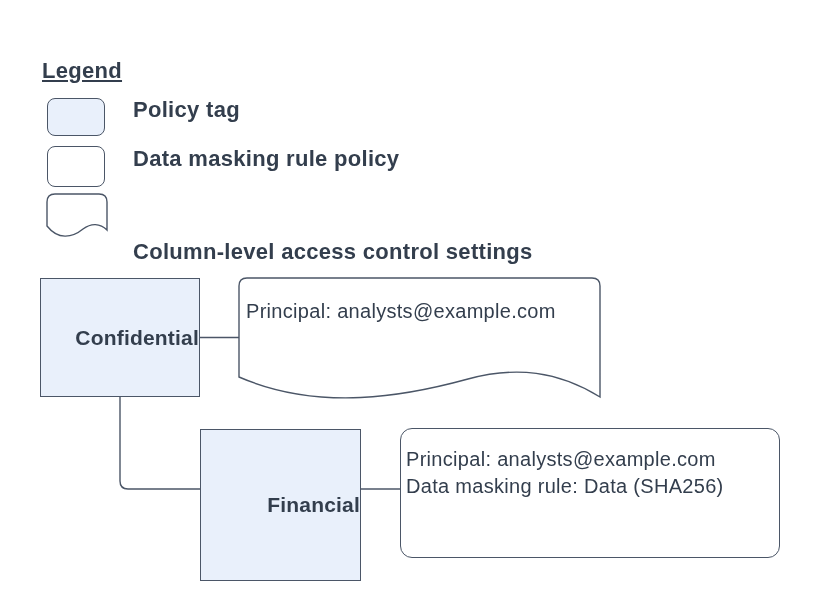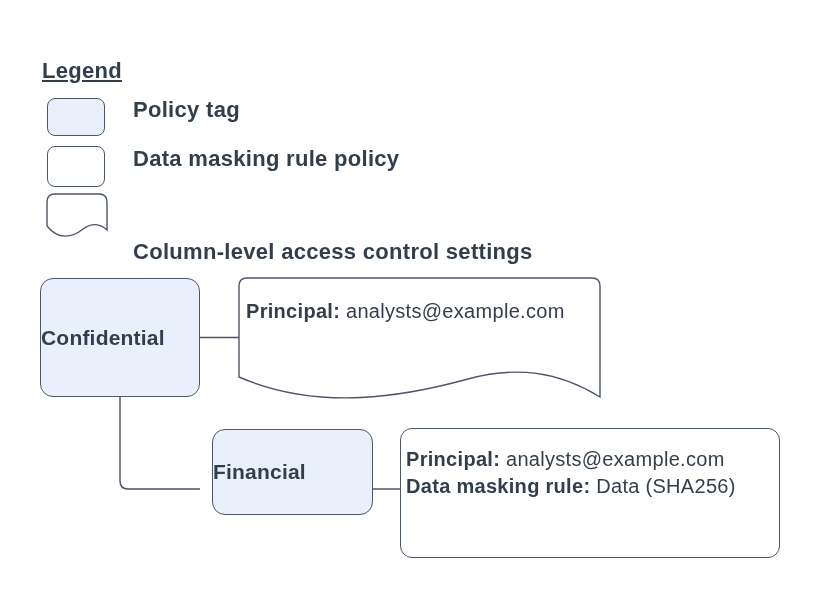--- a/index.html
+++ b/index.html
@@ -33,40 +33,40 @@
     text-align:center;
   }
   .legend-label.l1 { top:97px; }
   .legend-label.l2 { top:146px; }
   .legend-label.l3 { top:193px;margin-top:46px; }
 
   .node {
     position:absolute;
     background:var(--policy-tag-fill,#e9f0fb);
     border:1.4px solid var(--stroke,#4b5667);
-    border-radius:13px; box-sizing:border-box;
-    display:flex; align-items:center; justify-content:flex-start;
-    font-size:21px; font-weight:bold; letter-spacing:0.2px;
+    border-radius:0; box-sizing:border-box;
+    display:flex; align-items:center; justify-content:flex-end;
+    font-size:21px; font-weight:bold; letter-spacing:0.2px;padding-left:41px;
   }
   .node-confidential { left:40px; top:278px; width:160px; height:119px; }
-  .node-financial   { left:212px; top:429px; width:161px; height:86px; }
+  .node-financial   { left:200px; top:429px; width:161px; height:152px; }
 
   .policy-box {
     position:absolute; left:400px; top:428px; width:380px; height:130px;
     background:var(--shape-fill,#fff);
     border:1.4px solid var(--stroke,#4b5667);
     border-radius:12px; box-sizing:border-box;
   }
 
   .textblock {
     position:absolute;
     font-size:20px; line-height:27px; letter-spacing:0.3px;
     white-space:nowrap;
   }
-  .textblock b { font-weight:bold; }
+  .textblock b { font-weight:normal; }
   .doc-text    { left:246px; top:298px; }
   .policy-text { left:406px; top:446px; }
 </style>
 </head>
 <body>
 
 <div class="canvas">
 
   <svg class="layer" viewBox="0 0 820 598">
 

